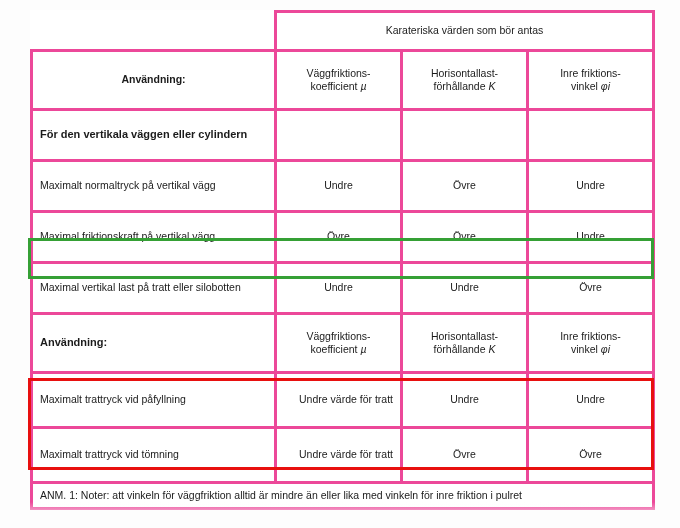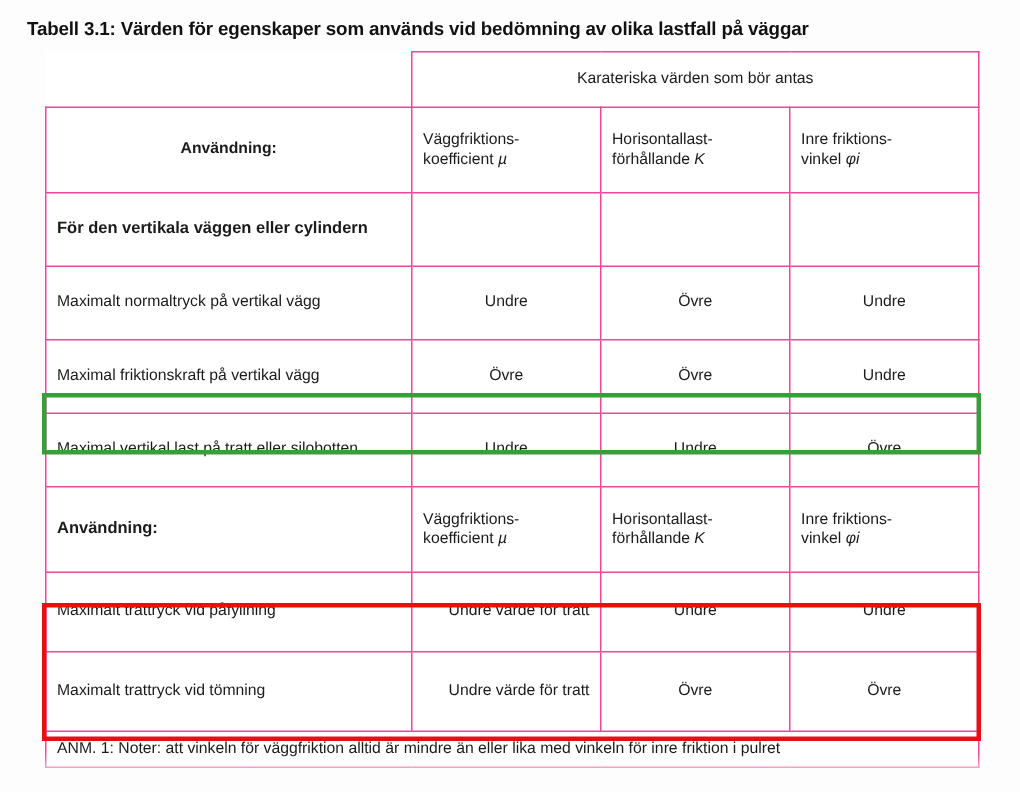--- a/index.html
+++ b/index.html
@@ -35,21 +35,21 @@
     width: 622px;
     margin-left: 16px;
   }
   table.maintable {
     border-collapse: collapse;
     width: 622px;
     table-layout: fixed;
     background: #ffffff;
   }
   table.maintable td {
-    border: 1px solid #ec4899;
+    border: 3px solid #ec4899;
     vertical-align: middle;
     padding: 5px 7px;
     font-size: 10.5px;
     line-height: 1.25;
     color: #1b1b1b;
   }
   .col-use { width: 244px; }
   .col-a { width: 126px; }
   .col-b { width: 126px; }
   .col-c { width: 126px; }
@@ -61,20 +61,21 @@
     padding: 4px 6px;
   }
   .blank-cell {
     border-top: none !important;
     border-left: none !important;
     border-bottom: none !important;
     border-right: none !important;
     background: transparent;
   }
   .sub-head {
+    text-align: center;
     font-size: 10px;
     line-height: 1.3;
     height: 46px;
   }
   .use-head {
     text-align: center;
     font-weight: bold;
     font-size: 11.5px;
   }
   .row-label {
@@ -130,21 +131,20 @@
     bottom: 0;
     height: 26px;
     background: linear-gradient(to bottom, rgba(253,253,253,0) 0%, rgba(253,253,253,0.92) 70%, #fdfdfd 100%);
   }
 </style>
 </head>
 <body>
 
 <div class="page">
 
-  <div class="caption">Tabell 3.1: Värden för egenskaper som används vid bedömning av olika lastfall på väggar</div>
 
   <div class="tablewrap">
     <table class="maintable">
       <colgroup>
         <col class="col-use">
         <col class="col-a">
         <col class="col-b">
         <col class="col-c">
       </colgroup>
       <tbody>

